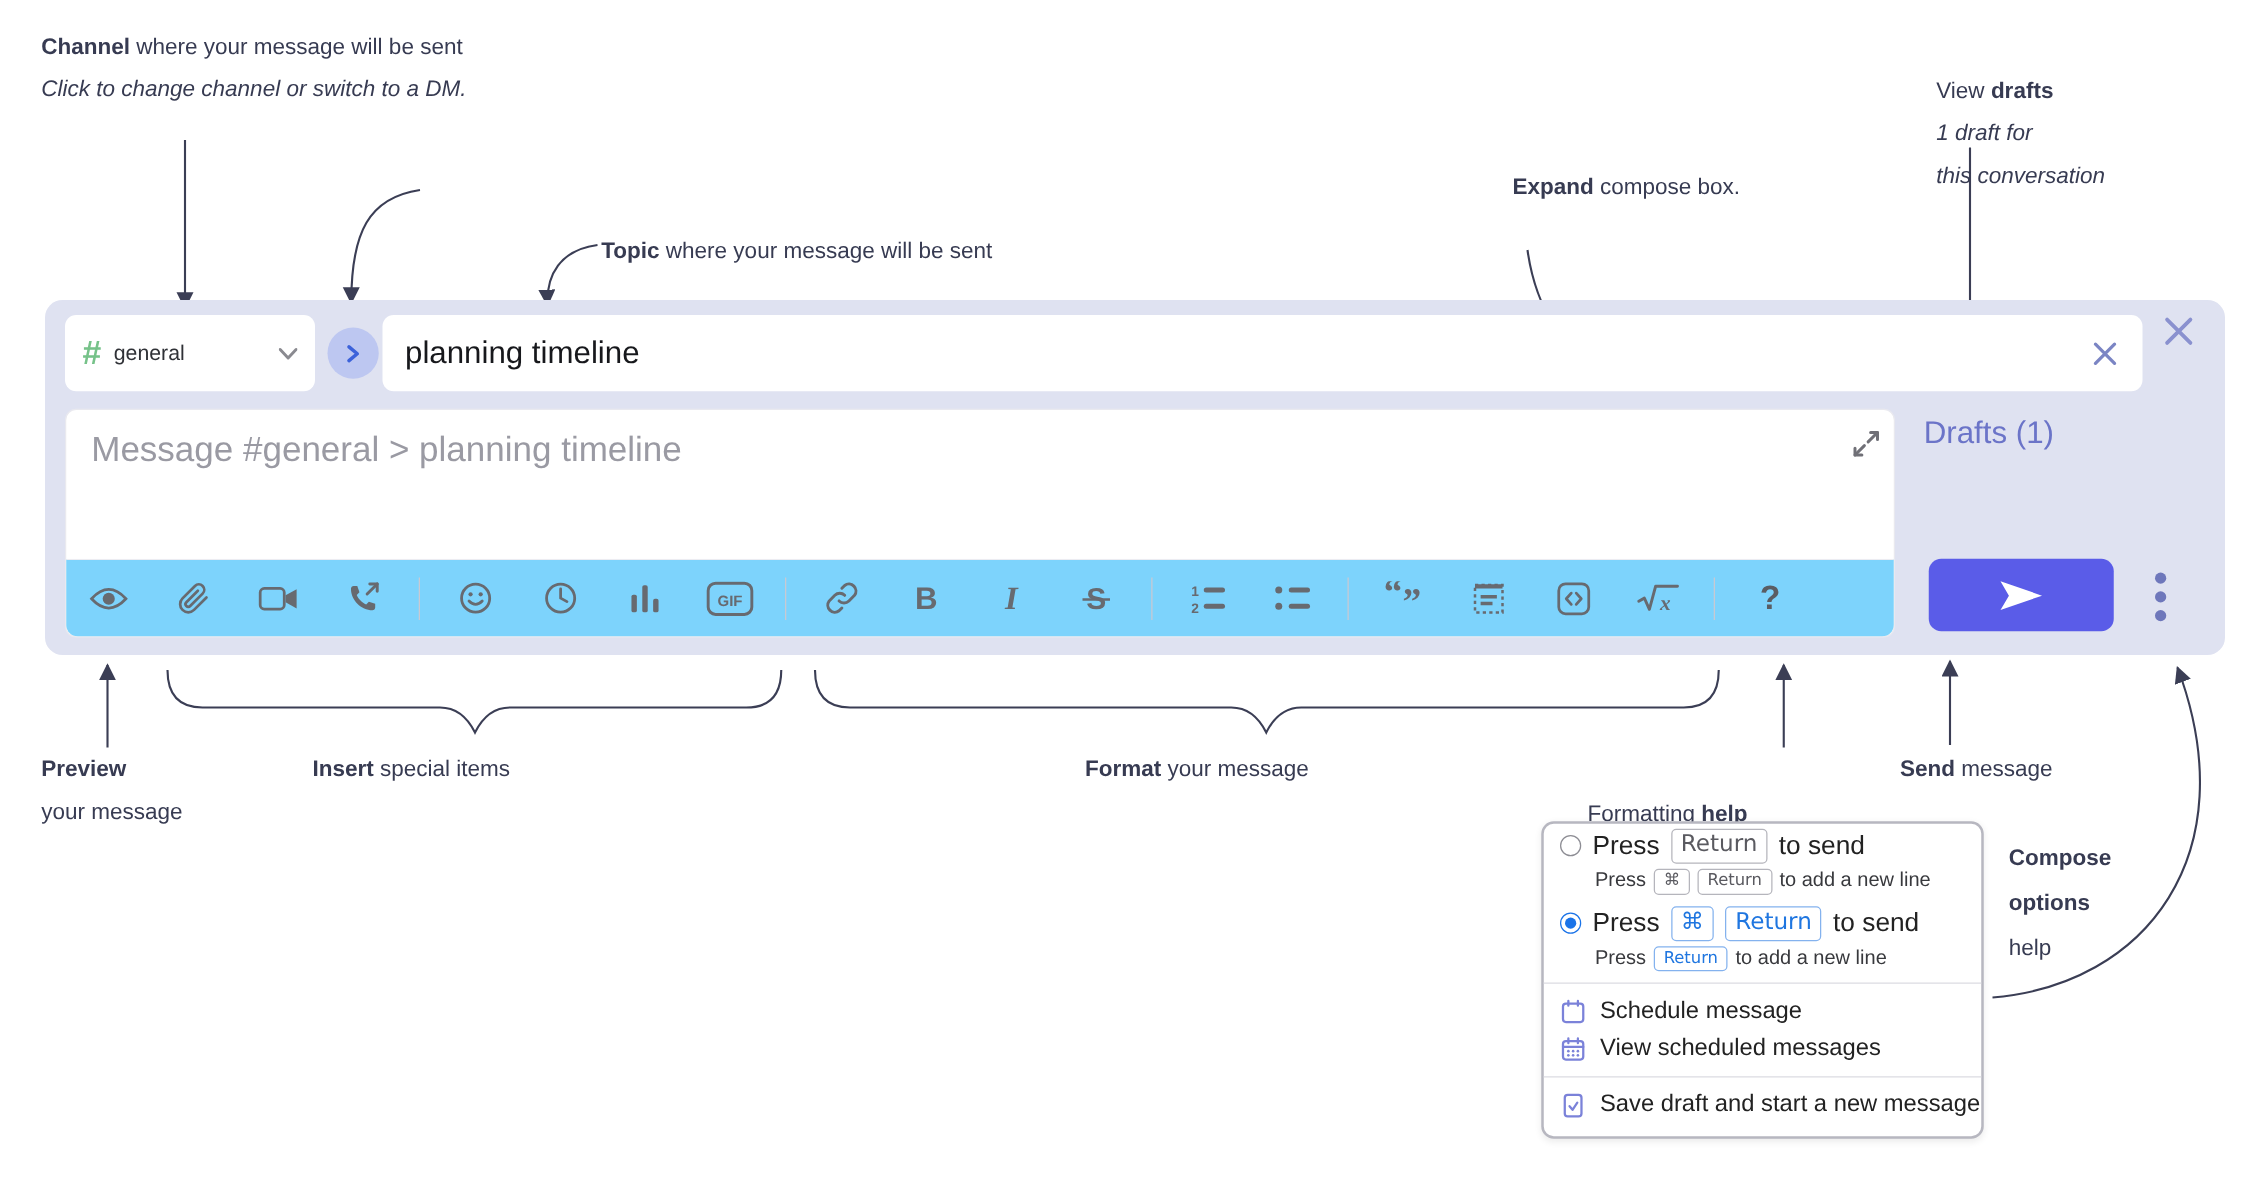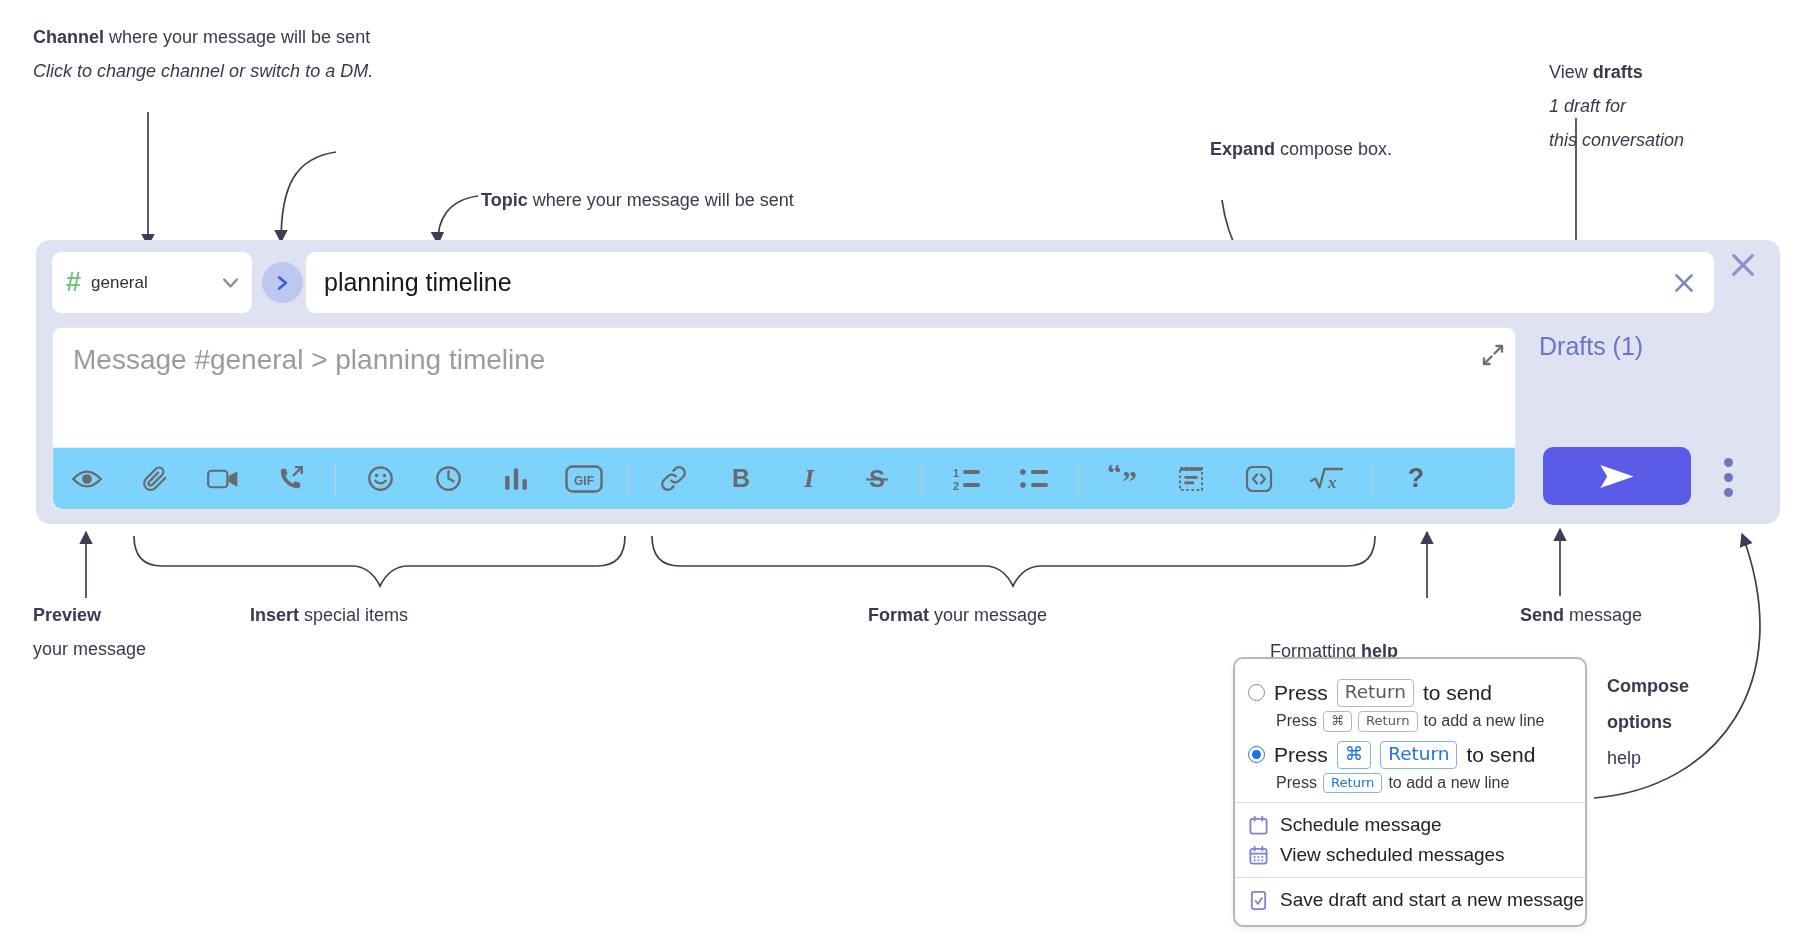--- a/index.html
+++ b/index.html
@@ -41,21 +41,21 @@
              display:flex; align-items:center; justify-content:center; cursor:pointer; }
   .send-btn { position:absolute; left:1507px; top:207px; width:148px; height:58px;
               background:#5a5ce8; border-radius:10px; border:none; display:flex;
               align-items:center; justify-content:center; cursor:pointer; }
   .kebab { position:absolute; left:1672px; top:212px; width:40px; height:50px; display:flex;
            flex-direction:column; align-items:center; justify-content:center; gap:6px; cursor:pointer; }
   .kebab span { width:9px; height:9px; border-radius:50%; background:#6e77bb; }
 
   
   .popup { position:absolute; left:1233px; top:657px; width:354px; background:#ffffff;
-           border:2px solid #b7b7c0; border-radius:10px; padding:20px 13px 10px 13px;
+           border:2px solid #b7b7c0; border-radius:10px; padding:4px 13px 10px 13px;
            box-shadow:0 2px 6px rgba(0,0,0,.08); }
   .radio-row { display:flex; align-items:center; gap:9px; font-size:21px; color:#222; }
   .radio { width:17px; height:17px; border:1.6px solid #8d8d94; border-radius:50%; flex:0 0 auto; }
   .radio.sel { border-color:#1a73e8; display:flex; align-items:center; justify-content:center; }
   .radio.sel::after { content:""; width:9px; height:9px; border-radius:50%; background:#1a73e8; }
   .sub-row { margin:4px 0 9px 28px; font-size:16px; color:#38393d; display:flex; align-items:center; gap:6px; }
   kbd { font-family:"DejaVu Sans", sans-serif; border:1px solid #b5b5bc; border-radius:4px;
         padding:0 7px 1px 7px; font-size:0.82em; color:#5a5a60; background:#fff; line-height:1.35; }
   kbd.blue { color:#1f76e0; border-color:#84b2ee; }
   .radio-row kbd { font-size:0.88em; }

